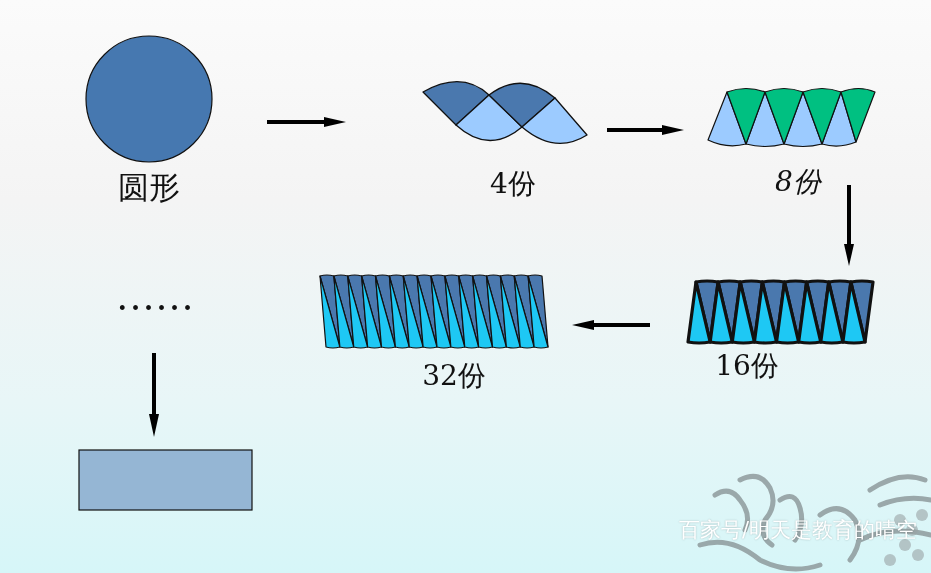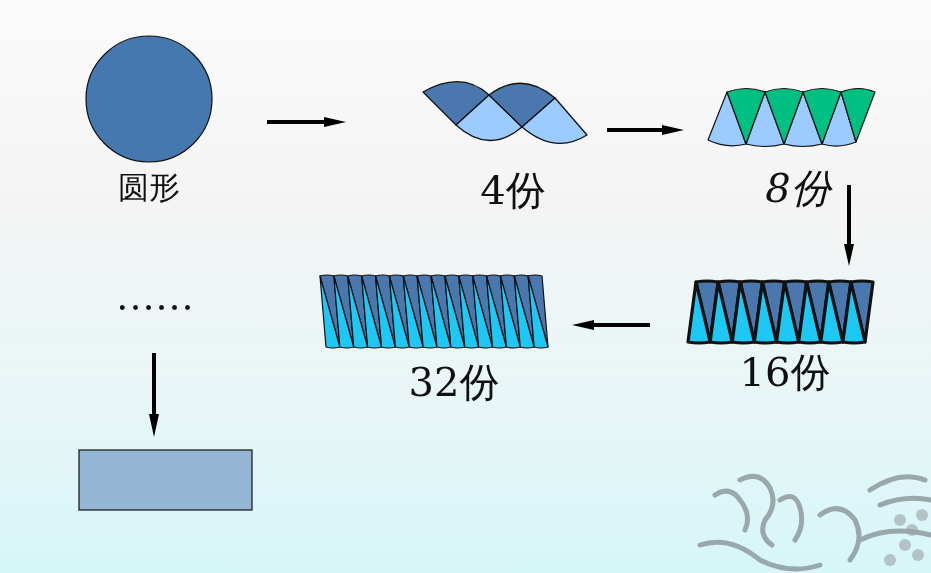--- a/index.html
+++ b/index.html
@@ -3,21 +3,21 @@
 <meta charset="utf-8">
 <style>
   html, body { margin: 0; padding: 0; }
   body {
     width: 931px; height: 573px; overflow: hidden; position: relative;
     background: linear-gradient(to bottom, #fbfbfb 0%, #f4f4f4 35%, #e8f6f7 70%, #d6f6f8 100%);
     font-family: "DejaVu Serif", "Liberation Serif", serif;
   }
   #stage { position: absolute; left: 0; top: 0; width: 931px; height: 556px; }
   .label {
-    position: absolute; color: #111; font-size: 40px; line-height: 1;
+    position: absolute; color: #111; font-size: 28px; line-height: 1;
     white-space: nowrap; transform: translateX(-50%);
     font-family: "DejaVu Serif", "Liberation Serif", serif;
   }
   .label.cn { font-family: "DejaVu Sans", "Liberation Sans", sans-serif; font-size: 31px; }
   .watermark {
     position: absolute; right: 14px; bottom: 12px; color: #ffffff;
     font-family: "DejaVu Sans", "Liberation Sans", sans-serif; font-size: 21px;
     text-shadow: 0 0 2px rgba(0,0,0,0.25); white-space: nowrap;
   }
 </style>
@@ -159,17 +159,18 @@
         <circle cx="922" cy="515" r="6"></circle>
       <circle cx="905" cy="545" r="6"></circle>
         <circle cx="918" cy="555" r="6"></circle>
         <circle cx="890" cy="560" r="6"></circle>
     </g>
   </svg>
 
   <div class="label cn" style="left:149px; top:172px;">圆形</div>
   <div class="label" style="left:513px; top:170px;">4份</div>
   <div class="label" style="left:798px; top:168px;font-style:italic;">8份</div>
-  <div class="label" style="left:785px; top:352px;text-align:right;">16份</div>
+  <div class="label" style="left:747px; top:352px;text-align:right;">16份</div>
   <div class="label" style="left:430px; top:362px;margin-left:24px;">32份</div>
   <div class="label" style="left:157px; top:288px; font-size:26px; letter-spacing:4px; font-weight:bold;">......</div>
 
+  <div class="watermark">百家号/明天是教育的晴空</div>
 </div>
 
 </body></html>

